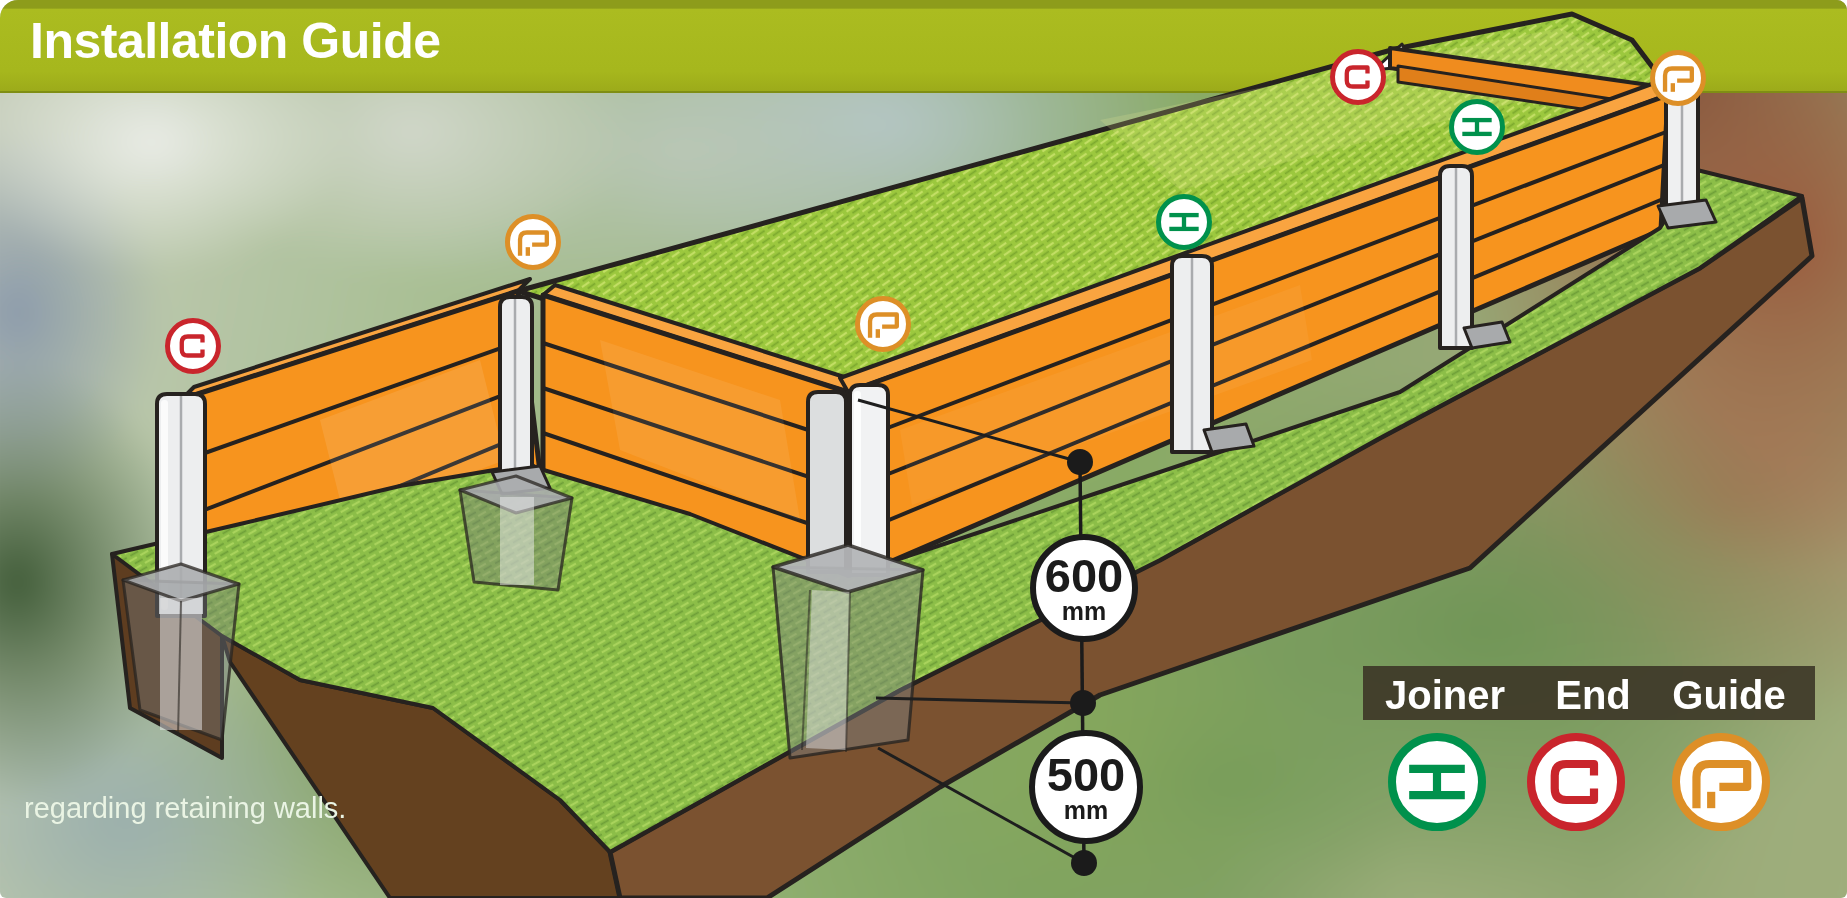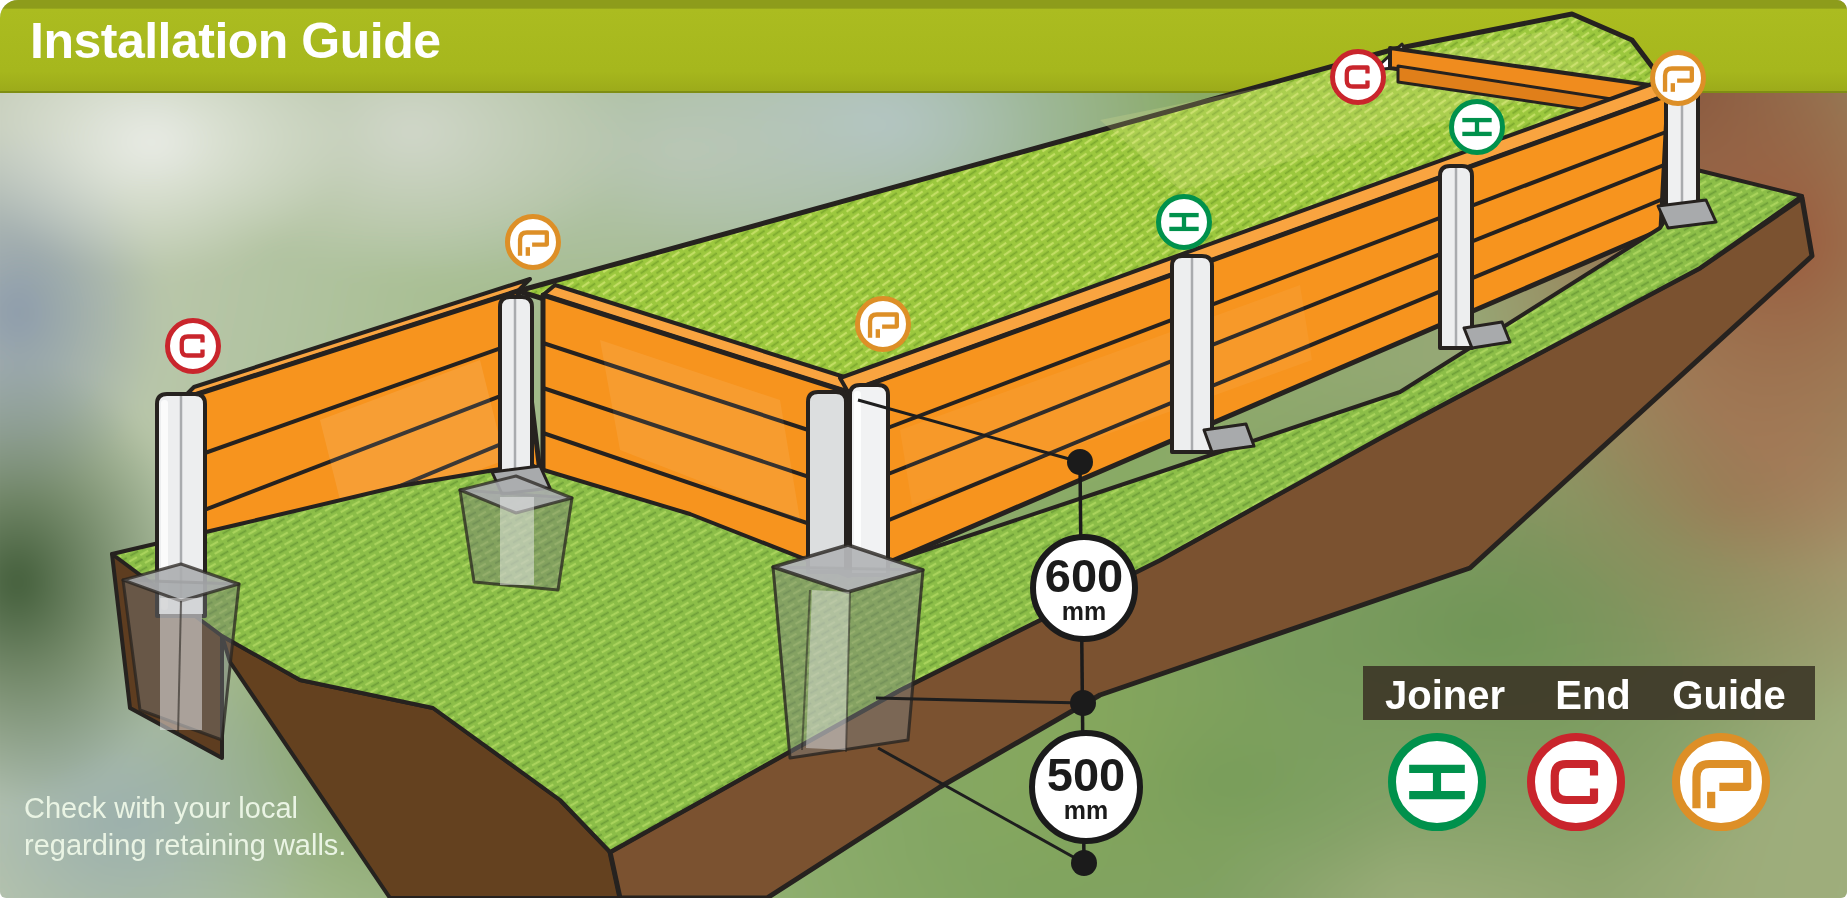--- a/index.html
+++ b/index.html
@@ -288,17 +288,16 @@
       </div>
     <div class="licon p3" style="border-color: rgb(221, 143, 39);">
         <svg viewBox="-22 -22 44 44" width="72" height="72">
           <path d="M-15,16 L-15,-3 Q-15,-11 -7,-11 L16,-11 L16,3 L-1,3" fill="none" stroke="#DD8F27" stroke-width="5" stroke-linecap="butt" stroke-linejoin="round"></path>
           <path d="M-6,16 L-6,6" fill="none" stroke="#DD8F27" stroke-width="5" stroke-linecap="butt" stroke-linejoin="round"></path>
         </svg>
       </div>
   </div>
 
   <div class="caption">
-    <div>Check with your local</div>
     <div>regarding retaining walls.</div>
   </div>
 
 </div>
 
 </body></html>

